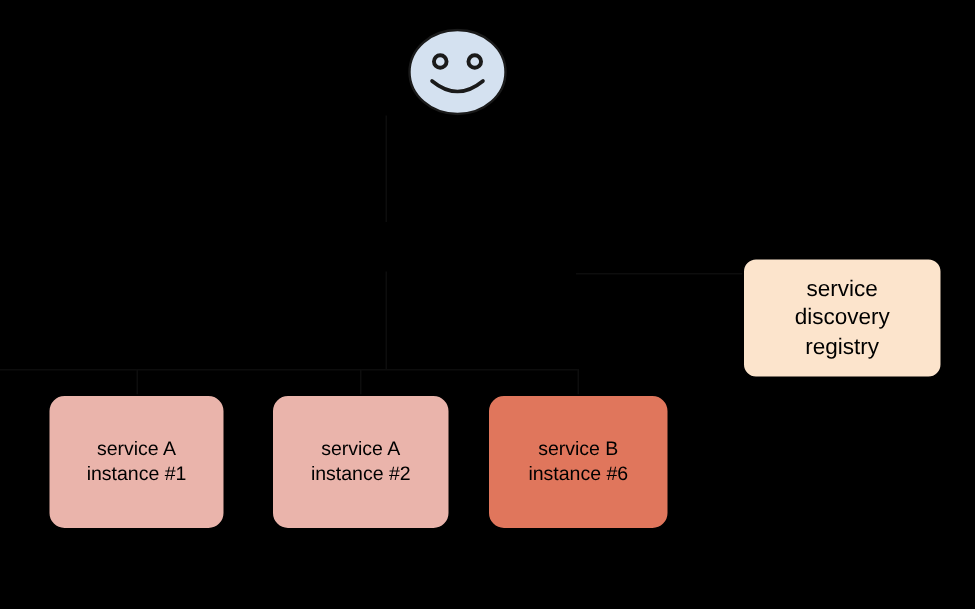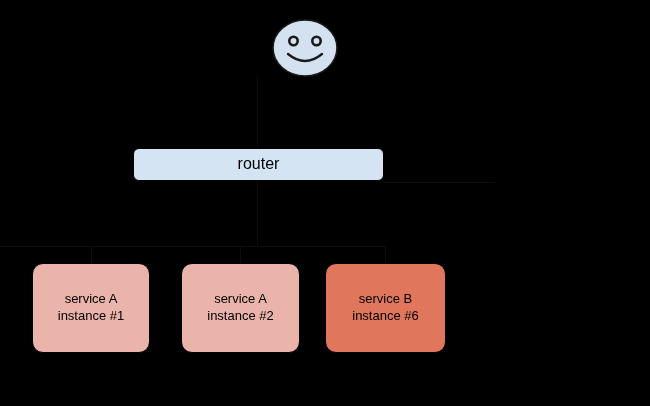--- a/index.html
+++ b/index.html
@@ -99,24 +99,26 @@
   <div class="connector" style="left:240px; top:246px; width:1px; height:17px;"></div>
   <div class="connector" style="left:385px; top:246px; width:1px; height:17px;"></div>
 
   <svg id="client-face" viewBox="0 0 66 58">
     <ellipse cx="33" cy="29" rx="32" ry="28" fill="#d4e1f0" stroke="#1a1a1a" stroke-width="1.6"></ellipse>
     <circle cx="21.5" cy="22" r="4.2" fill="#d4e1f0" stroke="#1a1a1a" stroke-width="2.6"></circle>
     <circle cx="44.5" cy="22" r="4.2" fill="#d4e1f0" stroke="#1a1a1a" stroke-width="2.6"></circle>
     <path d="M 16 35 Q 33 49 50 35" fill="none" stroke="#1a1a1a" stroke-width="2.4" stroke-linecap="round"></path>
   </svg>
 
-  <div class="node" id="router-box">
-    <span class="node-label">router</span>
+
+  <div class="node" id="registry-box">
+    <span class="node-label">service
+discovery
+registry</span>
   </div>
-
 
   <div class="node service-box" id="service-a1">
     <span class="node-label">service A
 instance #1</span>
   </div>
 
   <div class="node service-box" id="service-a2">
     <span class="node-label">service A
 instance #2</span>
   </div>

